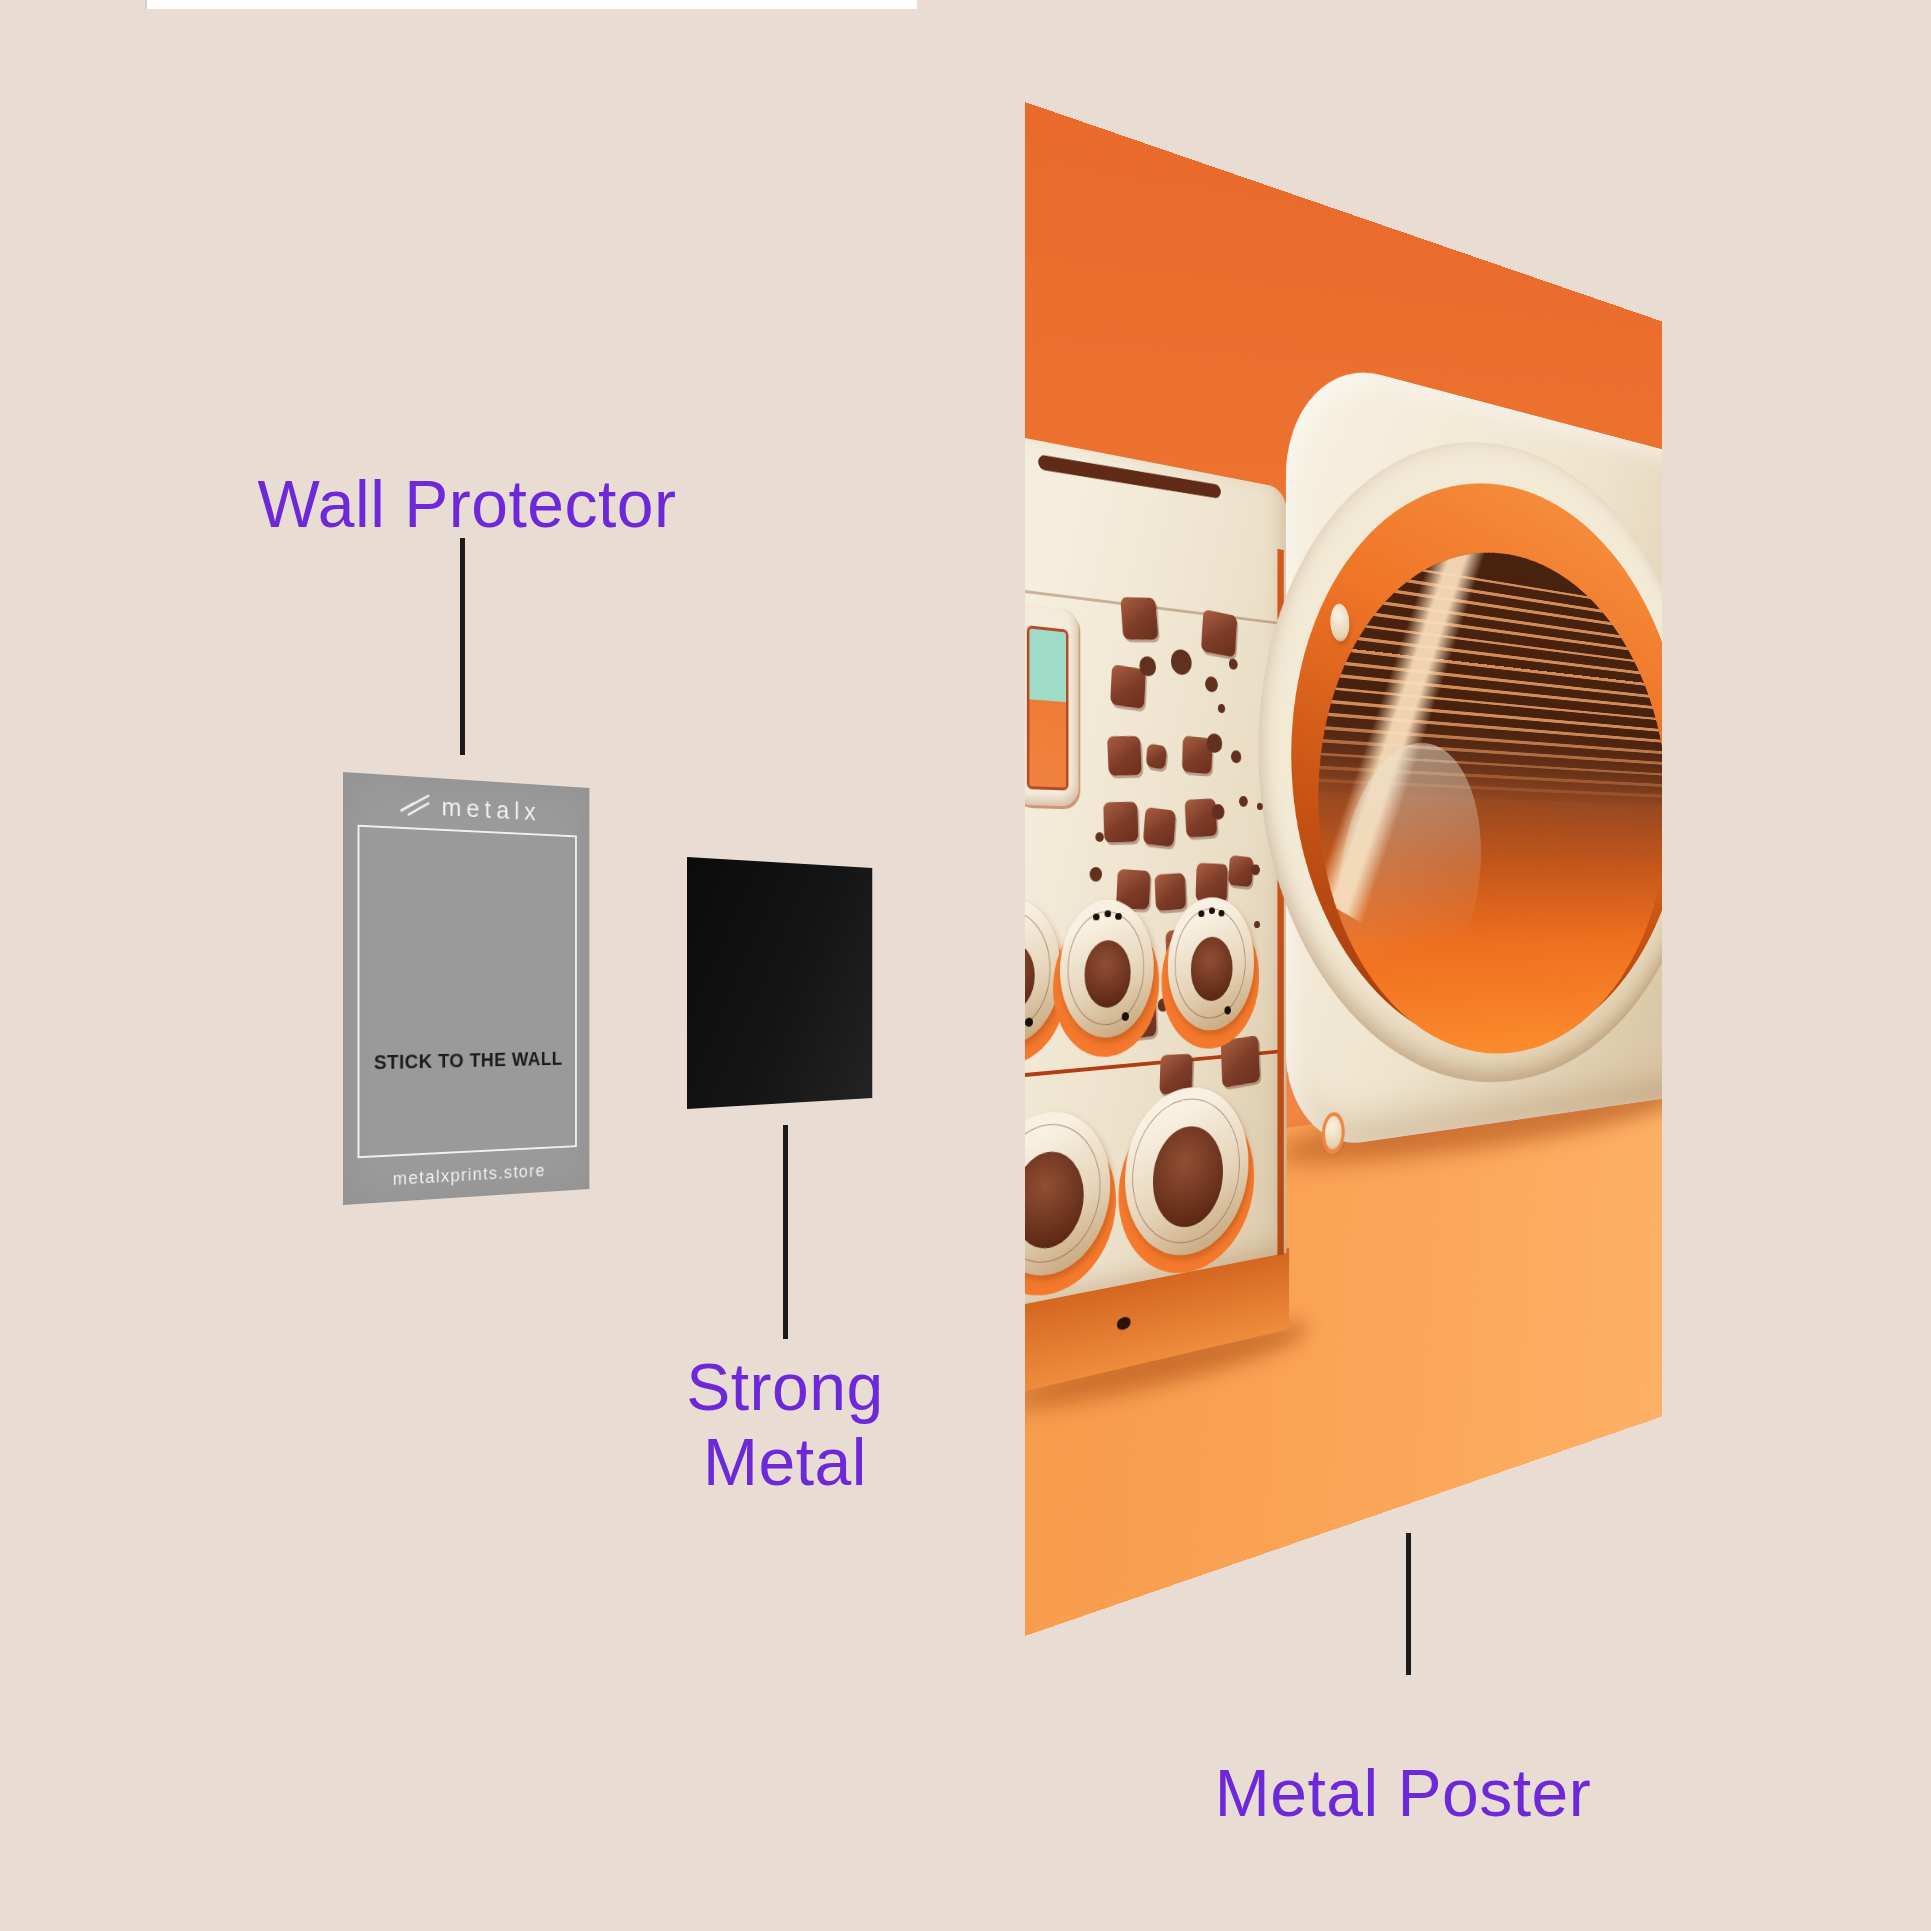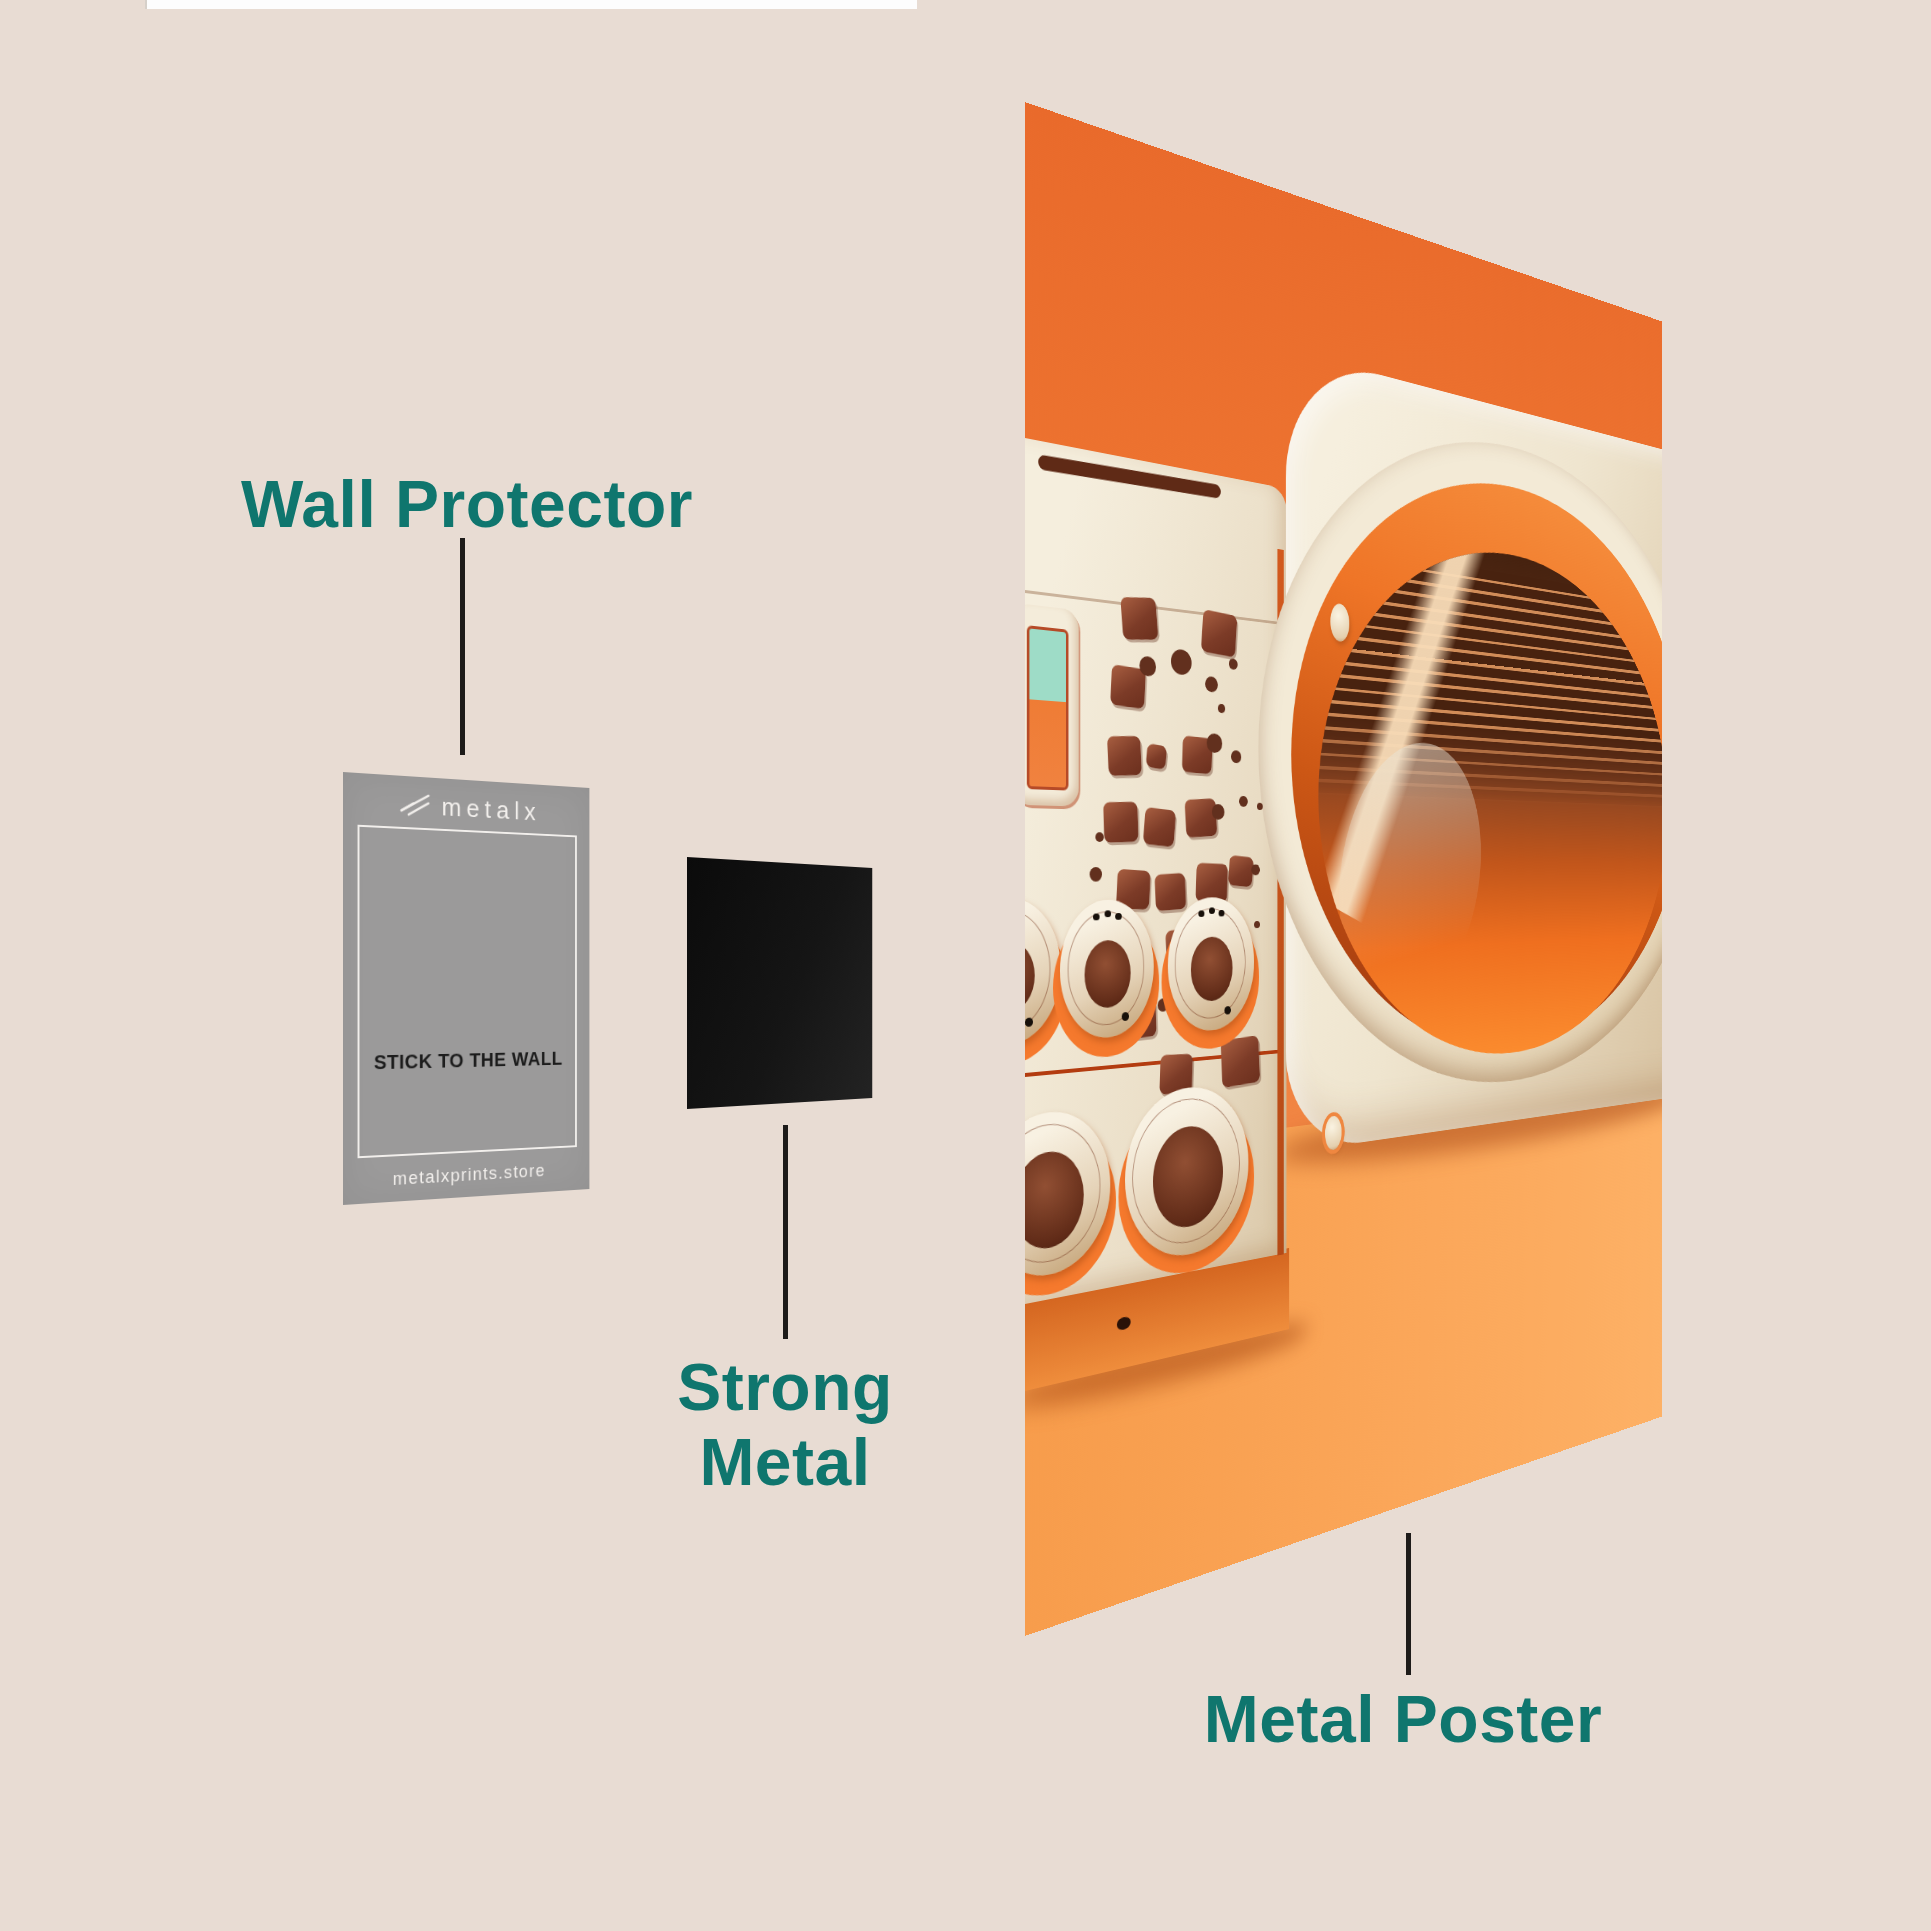--- a/index.html
+++ b/index.html
@@ -2,30 +2,30 @@
 <html><head>
 <meta charset="utf-8">
 <style>
   html,body{margin:0;padding:0;}
   body{position:relative;width:1931px;height:1931px;background:#e8dcd3;overflow:hidden;
        font-family:"Liberation Sans", sans-serif;}
   
   .wall-strip{position:absolute;left:147px;top:0;width:770px;height:8.7px;background:#fdfdfd;}
   .wall-strip-cap{position:absolute;left:145px;top:0;width:25px;height:8.7px;background:#d6d0c9;}
   
-  .label{position:absolute;transform:translateX(-50%);text-align:center;color:#0f766e;
-         font-size:66px;line-height:1.14;font-weight:700;letter-spacing:0.5px;white-space:nowrap;}
+  .label{position:absolute;transform:translateX(-50%);text-align:center;color:#6d28d9;
+         font-size:66px;line-height:1.14;font-weight:400;letter-spacing:0.5px;white-space:nowrap;}
   .label span{display:block;}
   .connector{position:absolute;width:4.8px;background:#1d1b19;}
   #conn-wall{left:460px;top:538px;height:217px;}
   #conn-magnet{left:783px;top:1125px;height:214px;}
   #conn-poster{left:1406px;top:1533px;height:142px;}
   #label-wall{left:467px;top:467px;}
   #label-magnet{left:785px;top:1350px;}
-  #label-poster{left:1403px;top:1682px;}
+  #label-poster{left:1403px;top:1756px;}
   
   .card{position:absolute;left:343px;top:772px;width:273px;height:433px;background:#9b9a9a;
         transform-origin:left center;transform:perspective(772px) rotateY(13deg);
         box-shadow:inset 0 0 39px rgba(0,0,0,.06);}
   .card-logo{position:absolute;top:13.5px;left:0;width:100%;text-align:center;color:#f2efec;}
   .card-logo svg{vertical-align:-3.9px;margin-right:9.7px;}
   .card-brand{font-size:26px;font-weight:300;letter-spacing:5.8px;}
   .card-border{position:absolute;left:14.5px;right:15.4px;top:52px;bottom:46px;border:2.9px solid #f2efec;}
   .card-message{position:absolute;top:280px;left:0;width:100%;text-align:center;
         font-size:20px;font-weight:700;letter-spacing:0.5px;color:#1c1c1c;}

